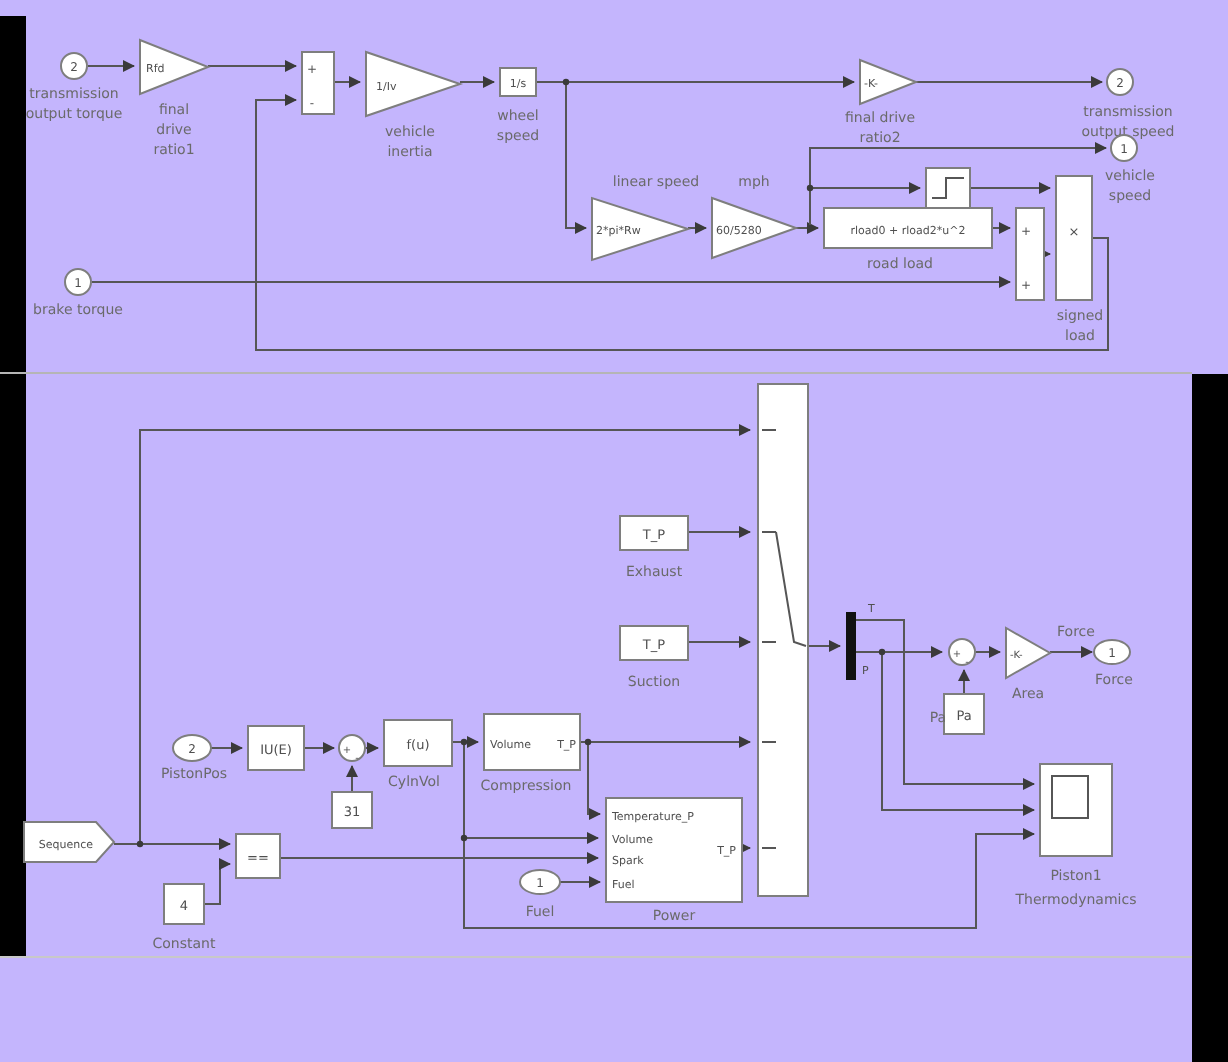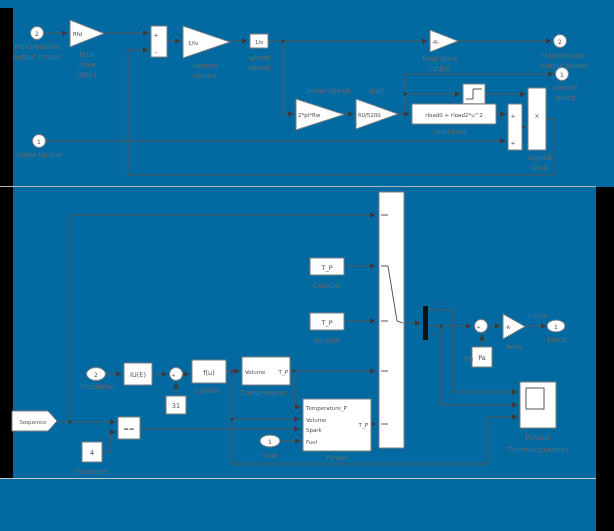--- a/index.html
+++ b/index.html
@@ -1,16 +1,16 @@
 <!DOCTYPE html>
 <html><head>
 <meta charset="utf-8">
 <style>
   html,body{margin:0;padding:0;background:#fff;}
-  #stage{position:relative;width:614px;height:531px;background:#0369a1;overflow:hidden;}
+  #stage{position:relative;width:614px;height:531px;background:#c4b5fd;overflow:hidden;}
   svg{position:absolute;left:0;top:0;font-family:"DejaVu Sans",sans-serif;}
   .lbl{fill:#6a6a6a;font-size:7px;text-anchor:middle;}
   .blktxt{fill:#4f4f4f;font-size:6.5px;text-anchor:middle;}
   .blktxt-s{fill:#4f4f4f;font-size:5.5px;}
   .porttxt{fill:#4f4f4f;font-size:6px;text-anchor:middle;}
   .sign{fill:#4f4f4f;font-size:6px;text-anchor:middle;}
   .signt{fill:#4f4f4f;font-size:5px;text-anchor:middle;}
   .blk{fill:#ffffff;stroke:#7e7e7e;stroke-width:1;}
   .wire{stroke:#565656;stroke-width:1;fill:none;}
 </style>

